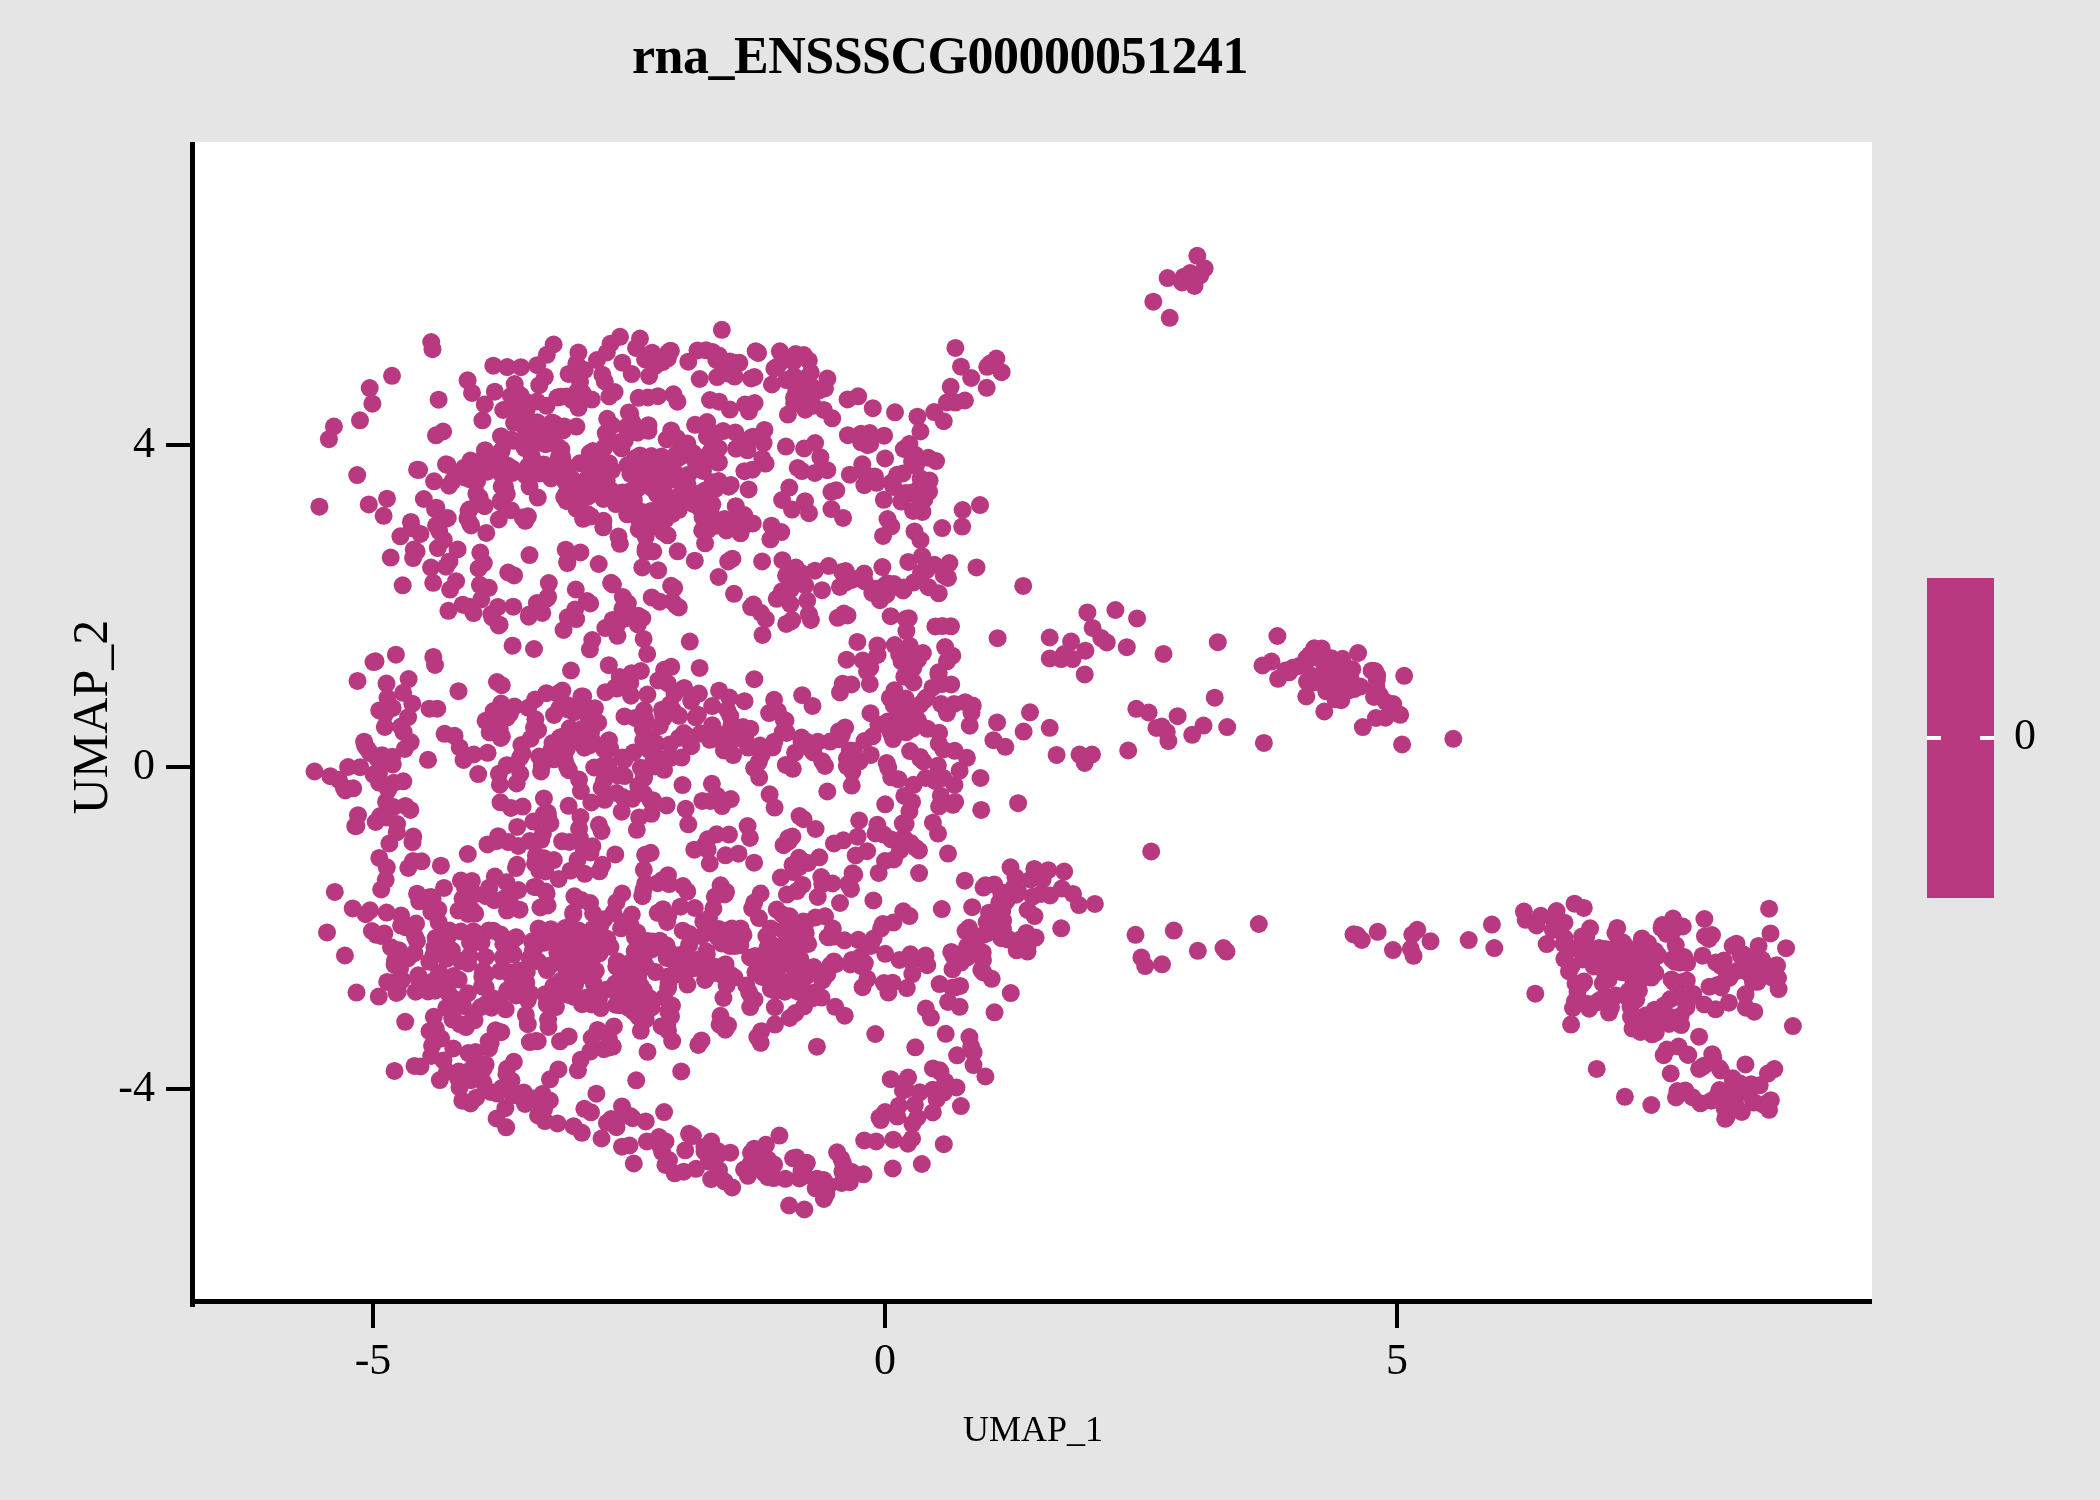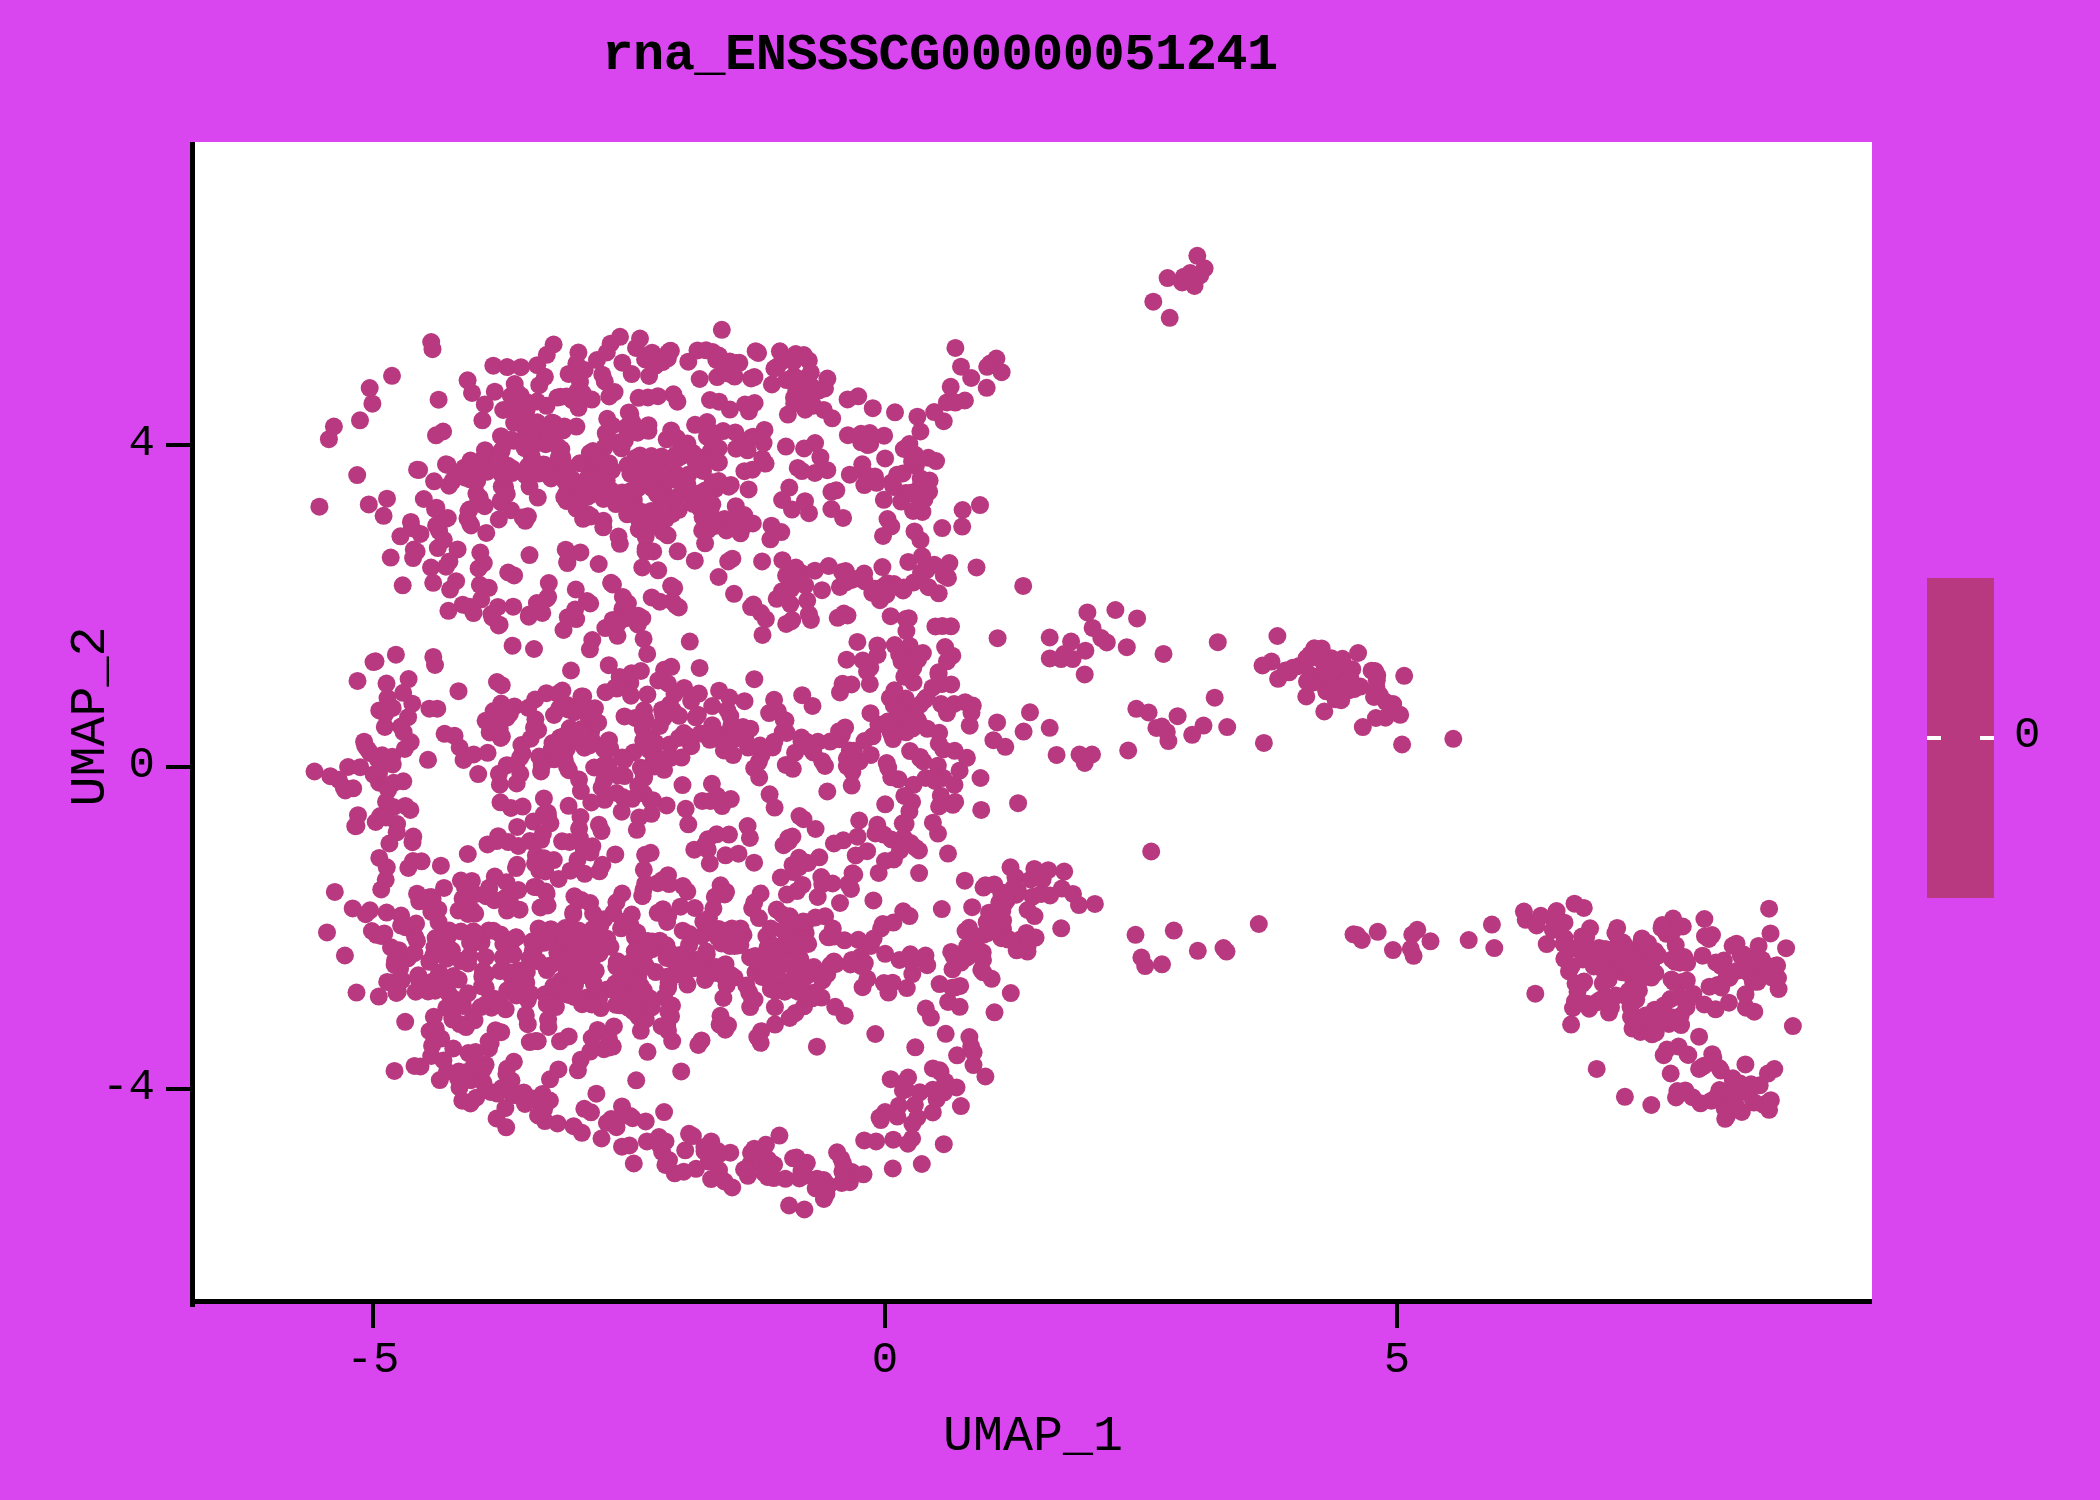--- a/index.html
+++ b/index.html
@@ -4,22 +4,22 @@
 <style>
   html, body {
     margin: 0;
     padding: 0;
     background: #ffffff;
   }
   #page {
     position: relative;
     width: 2100px;
     height: 1500px;
-    background: #d946ef;
-    font-family: Liberation Mono, monospace;
+    background: #e5e5e5;
+    font-family: Liberation Serif, serif;
     overflow: hidden;
   }
   #plot-title {
     position: absolute;
     left: 0;
     top: 26px;
     width: 1880px;
     text-align: center;
     font-size: 52px;
     font-weight: bold;
@@ -83,21 +83,21 @@
     text-align: center;
     white-space: nowrap;
     transform: translateX(-50%);
   }
   #xlab {
     position: absolute;
     left: 194px;
     top: 1408px;
     width: 1678px;
     text-align: center;
-    font-size: 50px;
+    font-size: 36px;
     color: #000000;
     white-space: nowrap;
   }
   #ylab {
     position: absolute;
     left: -310px;
     top: 688px;
     width: 800px;
     text-align: center;
     font-size: 50px;

